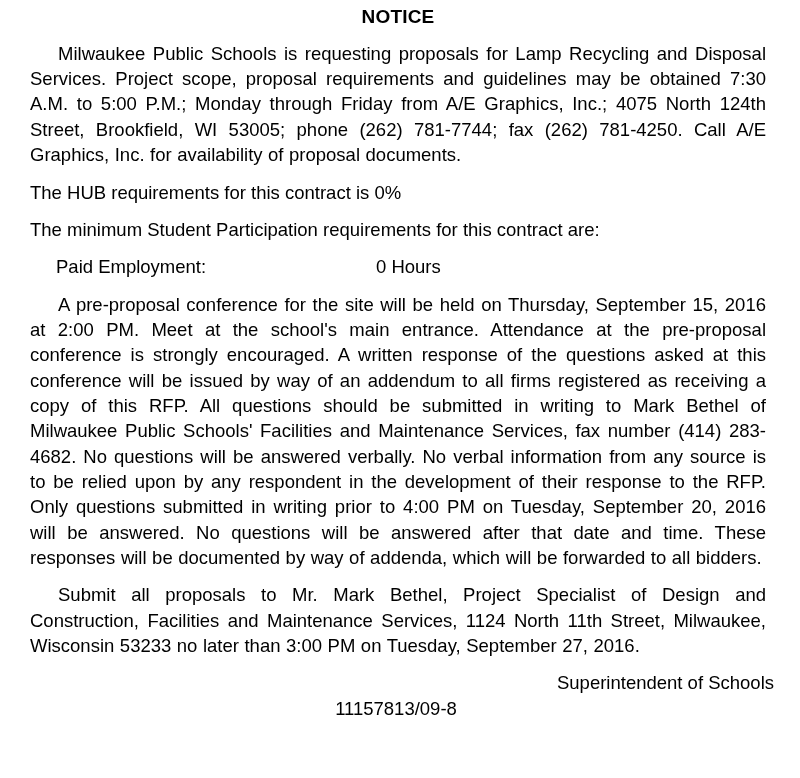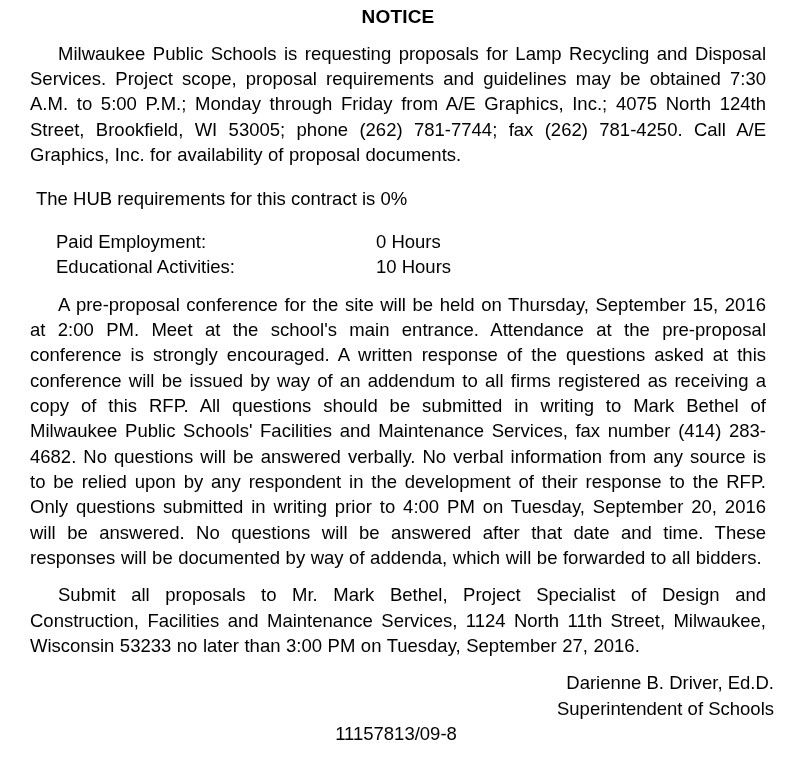--- a/index.html
+++ b/index.html
@@ -34,21 +34,21 @@
     font-size: 18.5px;
     line-height: 1.37;
     text-align: justify;
     text-justify: inter-word;
     word-spacing: 0.4px;
   }
   p.indent {
     text-indent: 28px;
   }
   .hub-line, .student-line {
-    margin: 18px;
+    margin: 12px;
     font-size: 18.5px;
     line-height: 1.37;
     text-align: left;
   }
   .kv-table {
     margin: 8px;
     border-collapse: collapse;
     font-size: 18.5px;
     line-height: 1.37;
   }
@@ -85,38 +85,34 @@
 <body>
 
 <div class="page">
 
   <h1 class="notice-title">NOTICE</h1>
 
   <p class="body-par indent">Milwaukee Public Schools is requesting proposals for Lamp Recycling and Disposal Services. Project scope, proposal requirements and guidelines may be obtained 7:30 A.M. to 5:00 P.M.; Monday through Friday from A/E Graphics, Inc.; 4075 North 124th Street, Brookfield, WI 53005; phone (262) 781-7744; fax (262) 781-4250. Call A/E Graphics, Inc. for availability of proposal documents.</p>
 
   <p class="hub-line">The HUB requirements for this contract is 0%</p>
 
+  <p class="student-line">The minimum Student Participation requirements for this contract are:</p>
 
   <table class="kv-table">
     <tbody>
       <tr>
         <td class="kv-label">Paid Employment:</td>
         <td class="kv-value">0 Hours</td>
-      </tr>
-      <tr>
-        <td class="kv-label">Educational Activities:</td>
-        <td class="kv-value">10 Hours</td>
       </tr>
     </tbody>
   </table>
 
   <p class="body-par indent">A pre-proposal conference for the site will be held on Thursday, September 15, 2016 at 2:00 PM. Meet at the school's main entrance. Attendance at the pre-proposal conference is strongly encouraged. A written response of the questions asked at this conference will be issued by way of an addendum to all firms registered as receiving a copy of this RFP. All questions should be submitted in writing to Mark Bethel of Milwaukee Public Schools' Facilities and Maintenance Services, fax number (414) 283-4682. No questions will be answered verbally. No verbal information from any source is to be relied upon by any respondent in the development of their response to the RFP. Only questions submitted in writing prior to 4:00 PM on Tuesday, September 20, 2016 will be answered. No questions will be answered after that date and time. These responses will be documented by way of addenda, which will be forwarded to all bidders.</p>
 
   <p class="body-par indent">Submit all proposals to Mr. Mark Bethel, Project Specialist of Design and Construction, Facilities and Maintenance Services, 1124 North 11th Street, Milwaukee, Wisconsin 53233 no later than 3:00 PM on Tuesday, September 27, 2016.</p>
 
   <div class="signature">
-    <div>Darienne B. Driver, Ed.D.</div>
     <div>Superintendent of Schools</div>
   </div>
 
   <div class="docnum">11157813/09-8</div>
 
 </div>
 
 </body></html>

